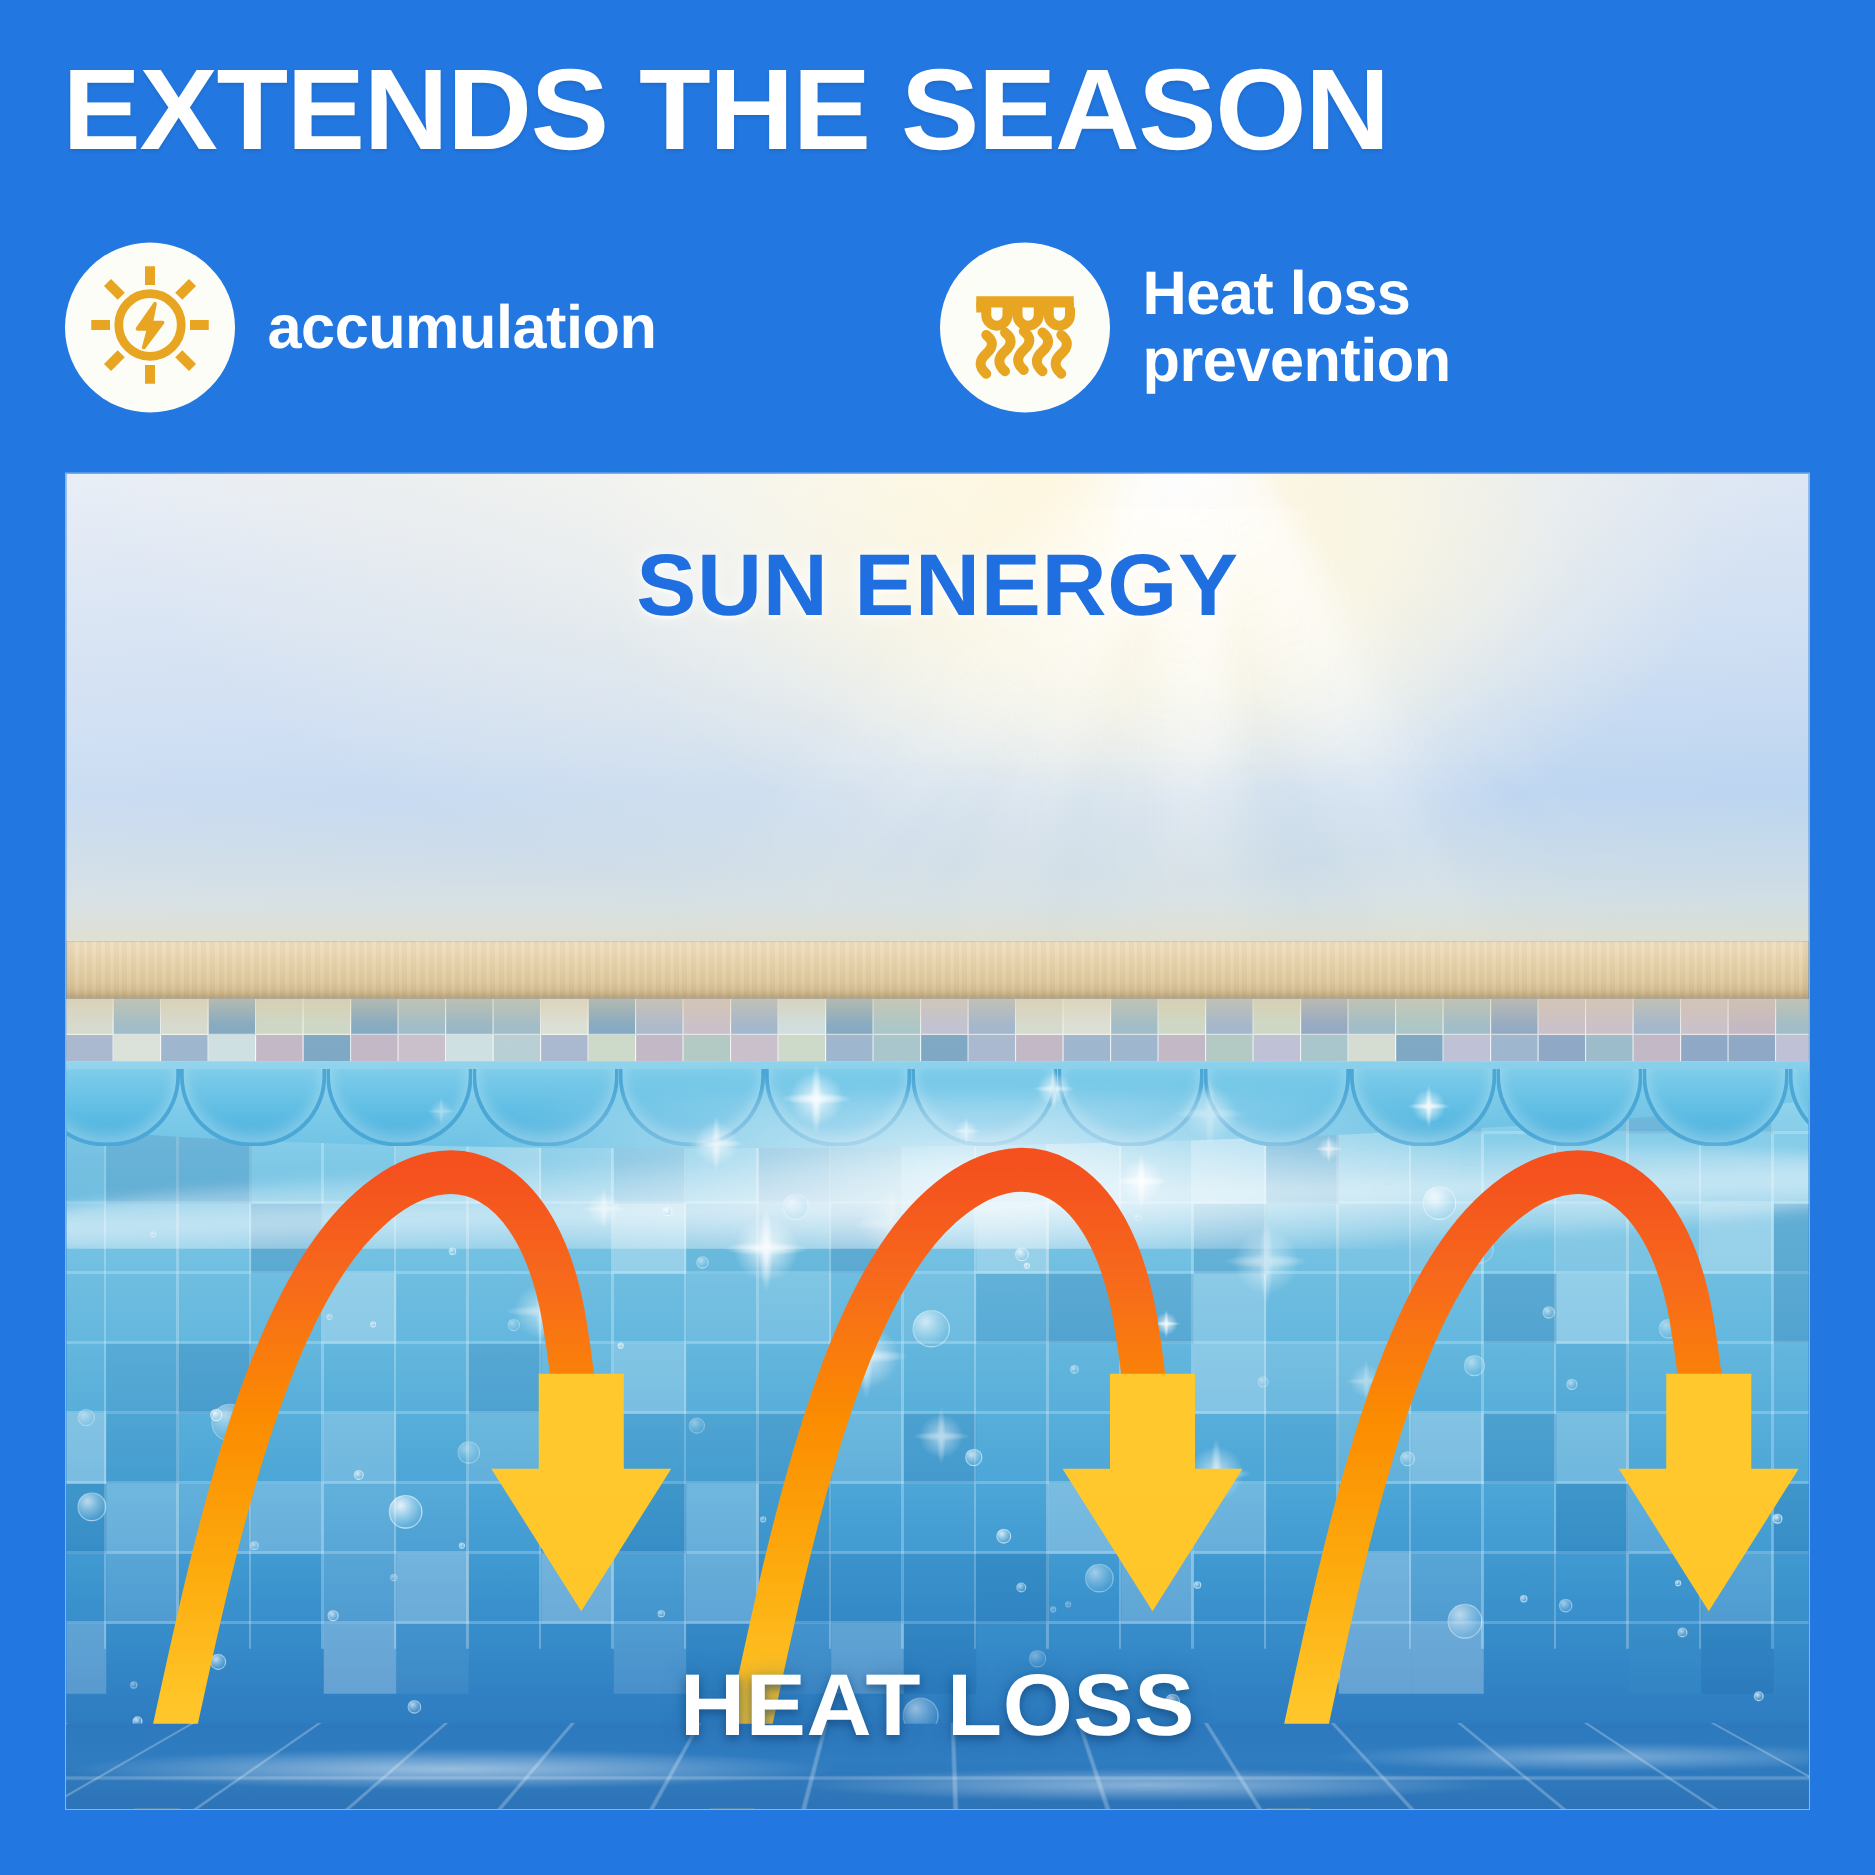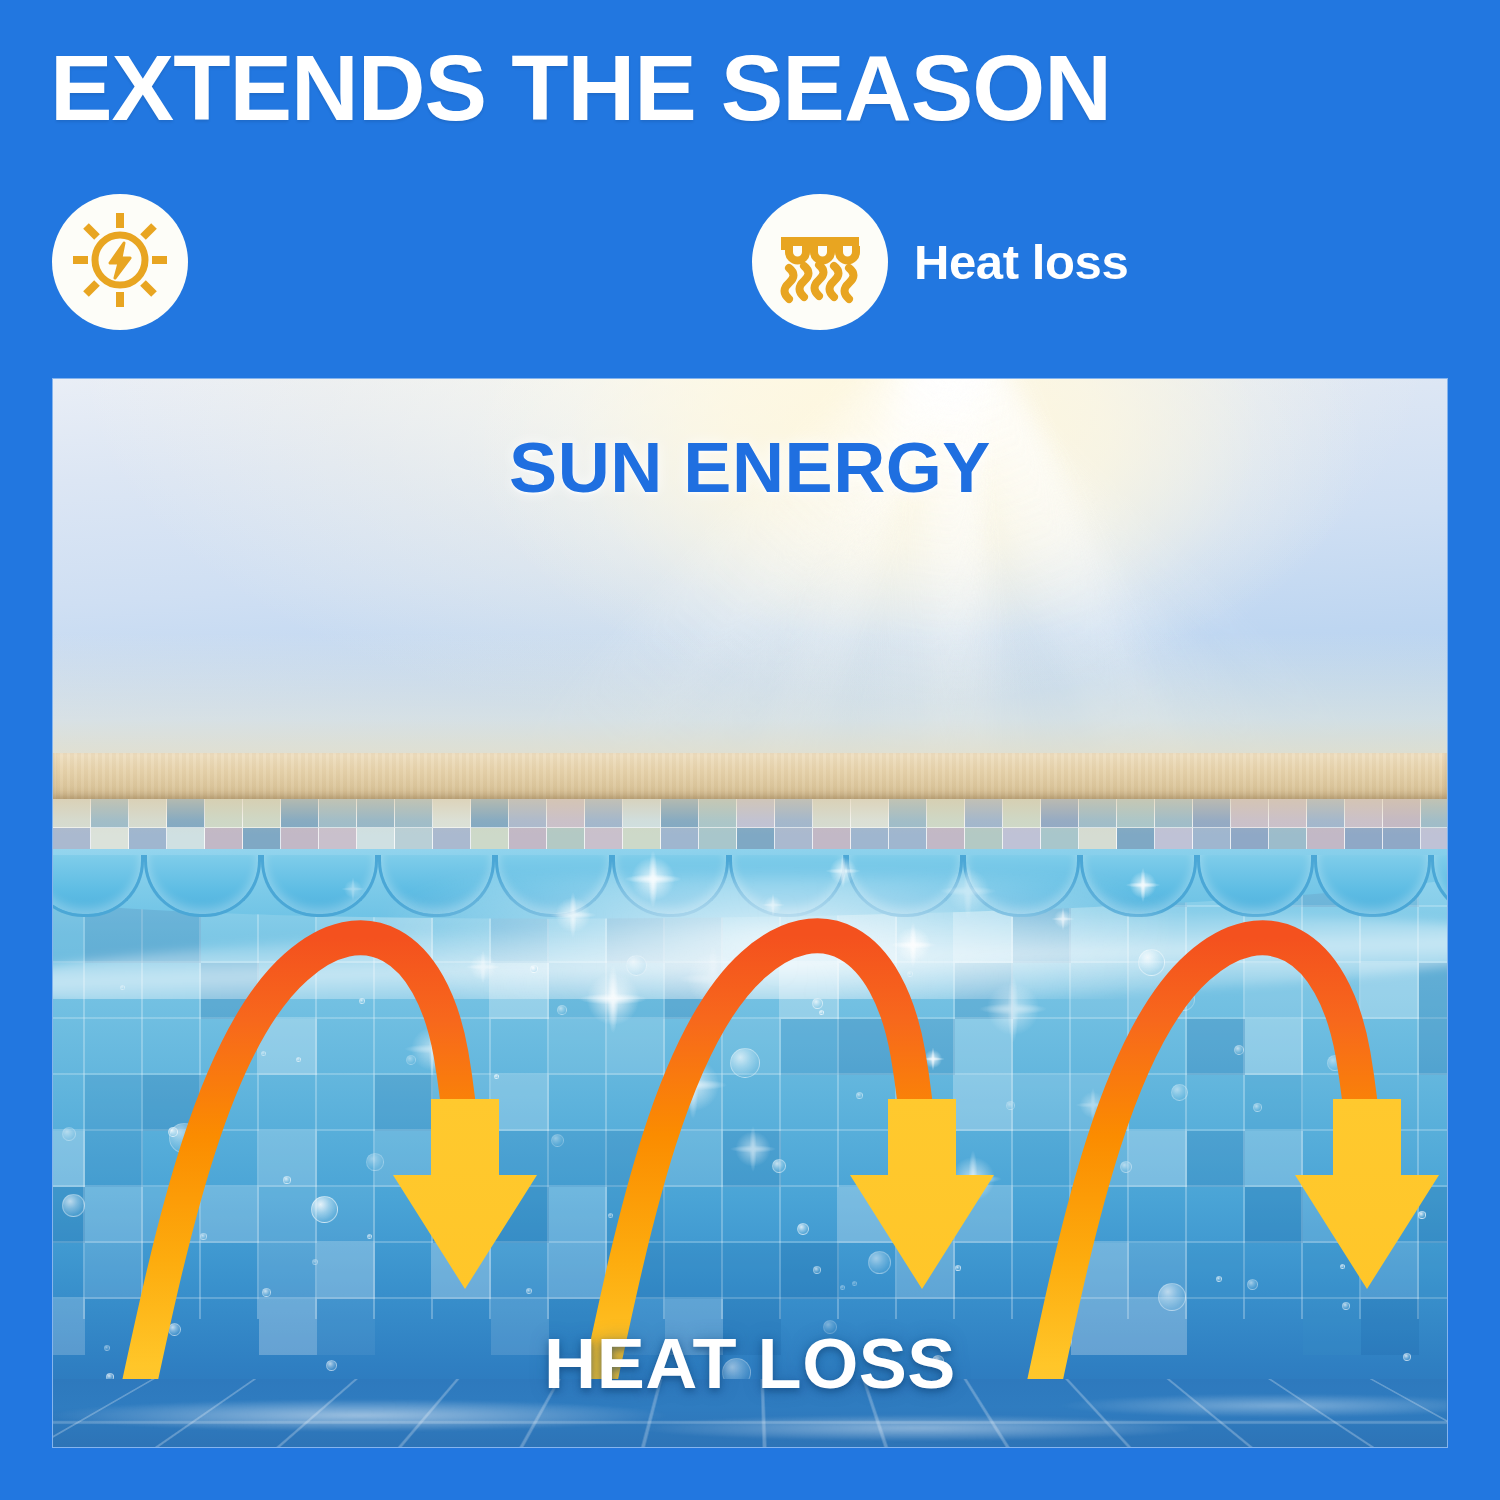--- a/index.html
+++ b/index.html
@@ -278,20 +278,21 @@
             <line x1="75" y1="75" x2="86" y2="86"></line>
             <line x1="86" y1="18" x2="75" y2="29"></line>
             <line x1="29" y1="75" x2="18" y2="86"></line>
           </g>
           <circle cx="52" cy="52" r="25" fill="none" stroke="#E8A521" stroke-width="7"></circle>
           <path d="M56 35 L42 55 L51 55 L47 70 L62 50 L53 50 Z" fill="#E8A521" stroke="#E8A521" stroke-width="3" stroke-linejoin="round"></path>
         </svg>
       </span>
     </div>
     <div class="feature-label">
+      <div>accumulation</div>
     </div>
   </div>
 
   <div class="feature feature-2">
     <div class="icon-badge">
       <span>
         <svg width="104" height="104" viewBox="0 0 104 104" aria-hidden="true">
           <rect x="13" y="29" width="78" height="9" fill="#E8A521"></rect>
           <path d="M13 38 h8 v6 a8.5 8.5 0 0 0 17 0 v-6 h8 v6 a8.5 8.5 0 0 0 17 0 v-6 h8 v6 a8.5 8.5 0 0 0 17 0 v-6 h3" fill="none" stroke="#E8A521" stroke-width="8" stroke-linecap="butt" stroke-linejoin="round"></path>
           <g fill="none" stroke="#E8A521" stroke-width="8" stroke-linecap="round">
@@ -299,20 +300,21 @@
             <path d="M36 58 q9 7 0 15 q-9 8 0 16"></path>
             <path d="M51 57 q9 7 0 15 q-9 8 0 16"></path>
             <path d="M66 58 q9 7 0 15 q-9 8 0 16"></path>
             <path d="M81 60 q9 7 0 15 q-9 8 0 16"></path>
           </g>
         </svg>
       </span>
     </div>
     <div class="feature-label">
       <div>Heat loss</div>
+      <div>prevention</div>
     </div>
   </div>
 
 </div>
 
 <div id="photo">
 
   <div id="sky">
     <div id="sky-rays">
         <i style="transform: rotate(-46deg); opacity: 0.3; width: 26px;"></i>

